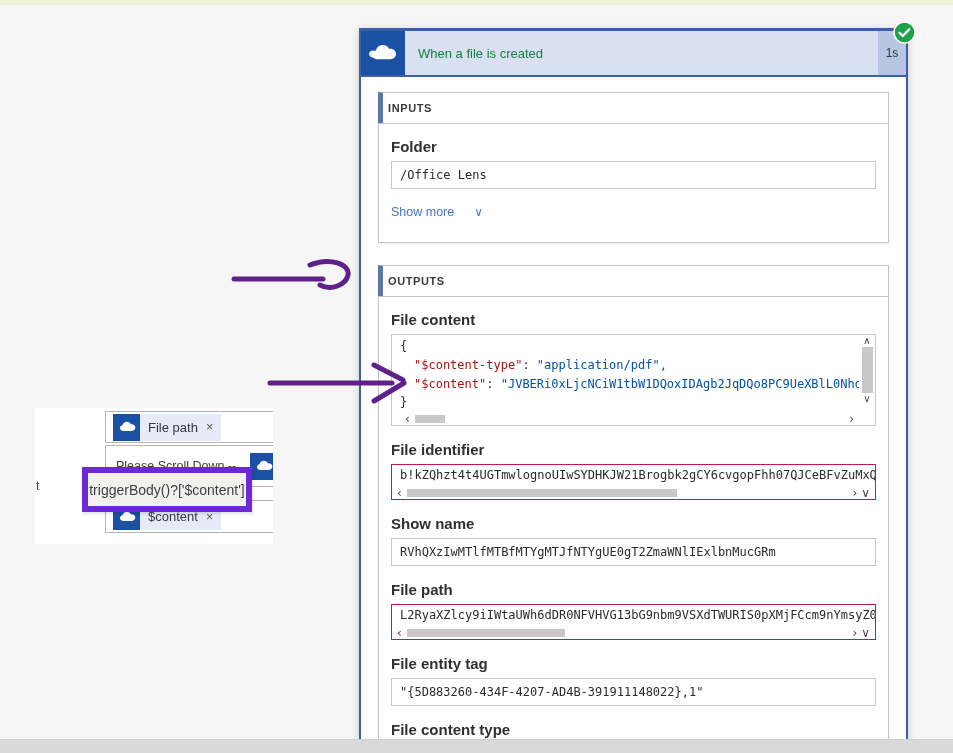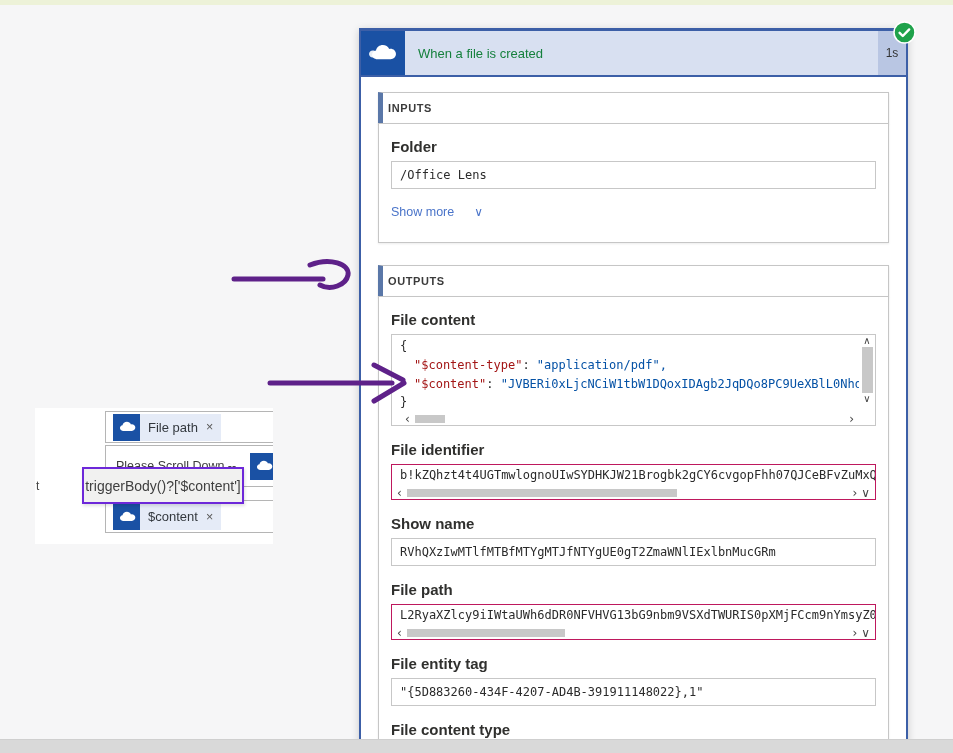--- a/index.html
+++ b/index.html
@@ -72,21 +72,21 @@
   .ov-row.r2{top:37px;height:42px;padding-left:10px;}
   .ov-row.r3{top:92px;height:33px;padding-left:7px;}
   .ov-text{font-size:12.5px;color:#3c3c3c;white-space:nowrap;}
   .chip{display:inline-flex;align-items:center;background:#e5ebf7;height:27px;flex:0 0 auto;}
   .chip-ic{width:27px;height:27px;background:#1a51a4;display:flex;align-items:center;
       justify-content:center;flex:0 0 27px;}
   .chip-txt{padding:0 5px 0 8px;font-size:13px;color:#33383e;white-space:nowrap;}
   .chip-x{padding:0 8px 0 3px;font-size:12.5px;color:#5a5a5a;cursor:pointer;}
   .chip.partial{margin-left:14px;}
   .tooltip{position:absolute;left:47px;top:59px;width:158px;height:33px;background:#f1f1f0;
-      border:2px solid #6d28d9;box-shadow:1px 2px 3px rgba(0,0,0,.12);z-index:5;
+      border:6px solid #6d28d9;box-shadow:1px 2px 3px rgba(0,0,0,.12);z-index:5;
       display:flex;align-items:center;justify-content:center;font-size:14px;color:#3f3f3f;
       white-space:nowrap;}
   .stray{position:absolute;left:1px;top:71px;font-size:12px;color:#444;}
 
   .arrow-svg{position:absolute;z-index:6;pointer-events:none;}
 </style>
 </head>
 <body>
 
 <div class="canvas">

